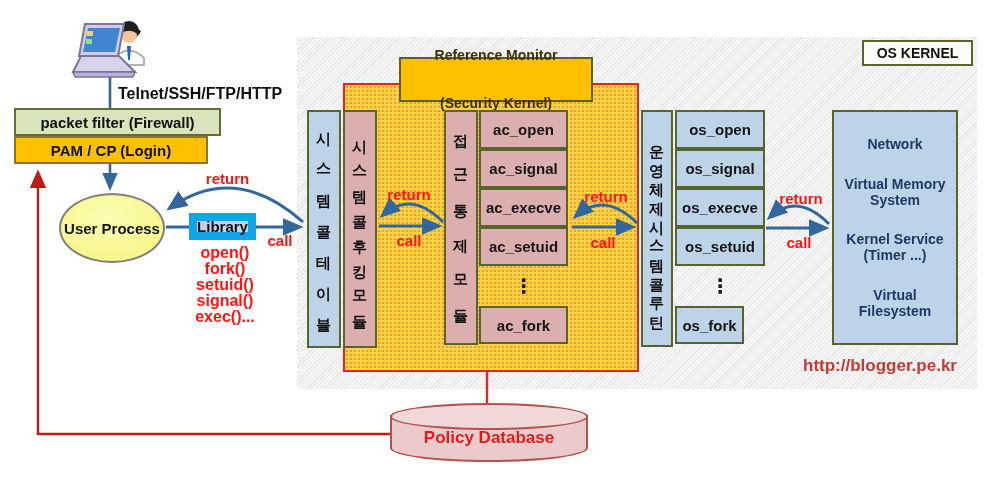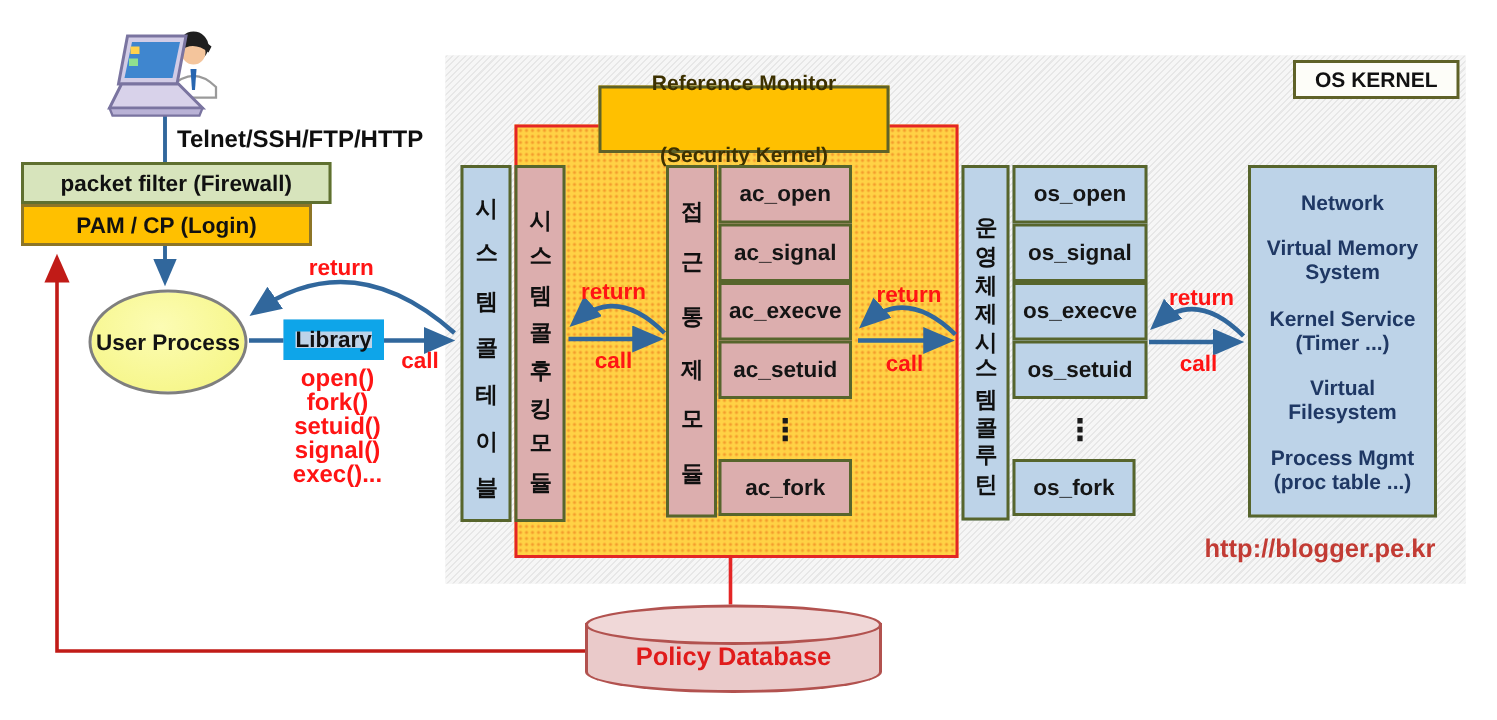--- a/index.html
+++ b/index.html
@@ -122,33 +122,31 @@
   <div class="abs handler pink" style="left:479px;top:188px;width:89px;height:39px;">ac_execve</div>
   <div class="abs handler pink" style="left:479px;top:227px;width:89px;height:39px;">ac_setuid</div>
   <div class="abs dots" style="left:479px;top:266px;width:89px;height:40px;">⋮</div>
   <div class="abs handler pink" style="left:479px;top:306px;width:89px;height:38px;">ac_fork</div>
 
   <div class="abs handler lblue" style="left:675px;top:110px;width:90px;height:39px;">os_open</div>
   <div class="abs handler lblue" style="left:675px;top:149px;width:90px;height:39px;">os_signal</div>
   <div class="abs handler lblue" style="left:675px;top:188px;width:90px;height:39px;">os_execve</div>
   <div class="abs handler lblue" style="left:675px;top:227px;width:90px;height:39px;">os_setuid</div>
   <div class="abs dots" style="left:675px;top:266px;width:90px;height:40px;">⋮</div>
-  <div class="abs handler lblue" style="left:675px;top:306px;width:82px;height:38px;">os_fork</div>
+  <div class="abs handler lblue" style="left:675px;top:306px;width:69px;height:38px;">os_fork</div>
 
   <div class="abs lblue" style="left:832px;top:110px;width:126px;height:235px;border:2px solid #57652C;">
     <div class="services pre" style="width:100%;height:100%;">
       <div>Network</div>
       <div>Virtual Memory
 System</div>
       <div>Kernel Service
 (Timer ...)</div>
       <div>Virtual
 Filesystem</div>
-      <div>Process Mgmt
-(proc table ...)</div>
     </div>
   </div>
 
   <div class="abs" style="left:780px;top:356px;width:200px;text-align:center;font-size:17px;color:#C23B34;font-weight:bold;">http://blogger.pe.kr</div>
 
   <div class="abs" style="left:390px;top:415px;width:198px;height:47px;background:#EACACA;
        border-left:2px solid #B2524F;border-right:2px solid #B2524F;border-bottom:2px solid #B2524F;
        border-radius:0 0 50% 50% / 0 0 14px 14px;"></div>
   <div class="abs" style="left:390px;top:403px;width:198px;height:27px;background:#F0D8D8;
        border:2px solid #B2524F;border-radius:50%;"></div>

